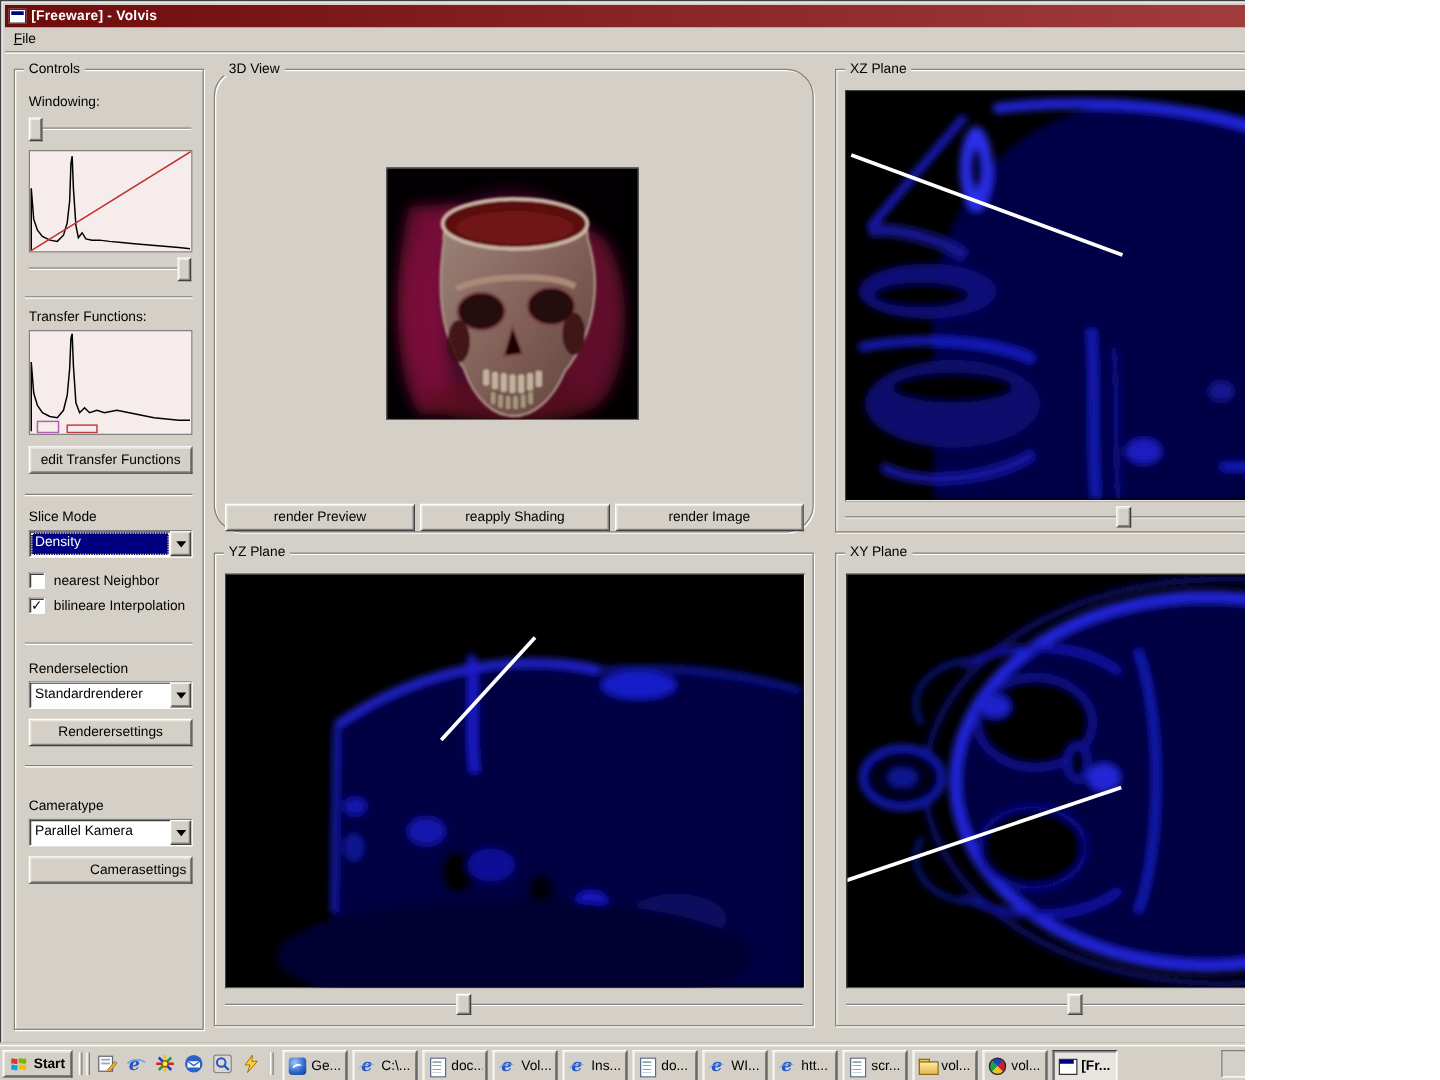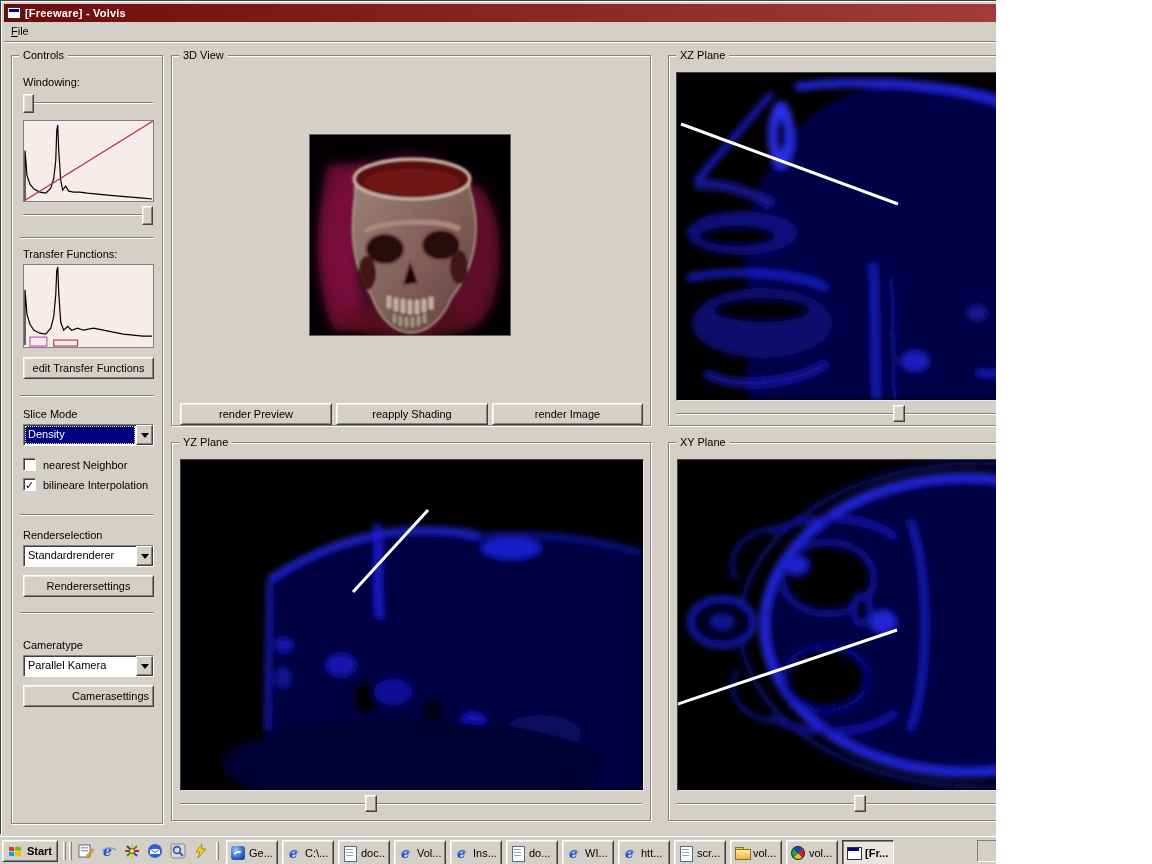--- a/index.html
+++ b/index.html
@@ -186,21 +186,21 @@
       <span class="lbl" style="left:11px;top:583px;">Cameratype</span>
       <div class="combo" style="left:11px;top:599px;width:131px;">
         <span class="val">Parallel Kamera</span>
         <span class="drop">
             <span class="tri"></span>
           </span>
       </div>
       <div class="btn" style="left:11px;top:629px;width:131px;height:22px;padding-left:44px;">Camerasettings</div>
     </div>
 
-    <div class="group" style="left:170px;top:54px;width:480px;height:371px;">
+    <div class="group" style="left:170px;top:54px;width:480px;height:371px;border-radius:22px;">
       <span class="gtitle">3D View</span>
 
       <div class="view-img" style="left:137px;top:78px;width:202px;height:202px;border-color:#606060;">
         <svg viewBox="0 0 200 200" preserveAspectRatio="none">
           <defs>
             <radialGradient id="aura" cx="50%" cy="50%" r="60%">
               <stop offset="0%" stop-color="#6d1048"></stop>
                 <stop offset="70%" stop-color="#3a0624"></stop>
                 <stop offset="100%" stop-color="#0a0106"></stop>
             </radialGradient>

